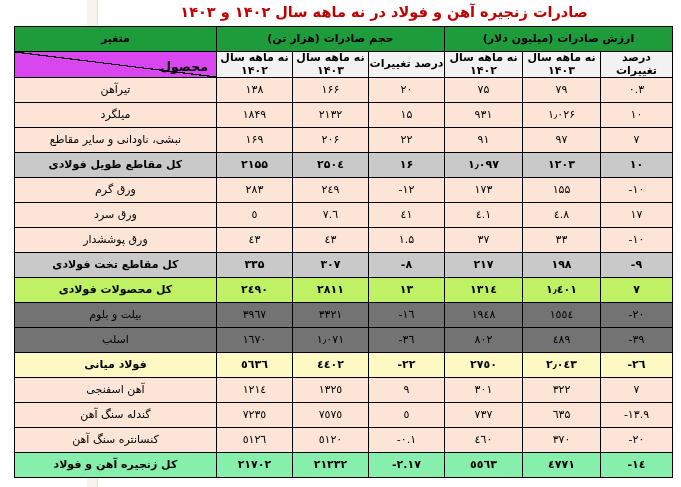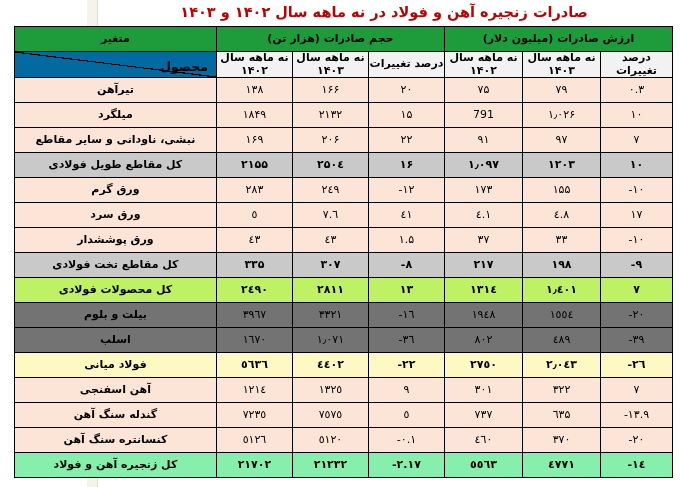--- a/index.html
+++ b/index.html
@@ -69,40 +69,40 @@
   }
   .hdr-sub {
     background: #f2f2f2;
     font-weight: bold;
     font-size: 10.5px;
     height: 36px;
   }
   
   .split {
     position: relative;
-    background: #0369a1;
+    background: #d946ef;
     padding: 0;
     overflow: hidden;
   }
   .split .diag {
     position: absolute;
     left: 0; top: 0;
     width: 100%; height: 100%;
     background: linear-gradient(to bottom left, transparent calc(50% - 0.6px), #000 calc(50% - 0.6px), #000 calc(50% + 0.6px), transparent calc(50% + 0.6px));
   }
   .split .p-lbl {
     position: absolute;
     bottom: 3px;
     right: 8px;
     font-size: 12.5px;
     font-weight: bold;
   }
   .prodcell {
     font-size: 11.5px;
-    font-weight: bold;
+    font-weight: normal;
     text-align: center;
   }
   .prodcell.bold { font-weight: bold; margin-left: 45px; }
 
   
   .r-peach1 { background: #fce4d6; }
   .r-peach2 { background: #737373; }
   .r-gray   { background: #c9c9c9; }
   .r-salmon { background: #bef264; }
   .r-salmon-lite { background: #fef9c3; }
@@ -152,21 +152,21 @@
           <td class="r-peach1 num">۷۹</td>
           <td class="r-peach1 num">۷۵</td>
           <td class="r-peach1 num">۲۰</td>
           <td class="r-peach1 num">۱۶۶</td>
           <td class="r-peach1 num">۱۳۸</td>
           <td class="r-peach1 prodcell">تیرآهن</td>
         </tr>
         <tr>
           <td class="r-peach1 num">۱۰</td>
           <td class="r-peach1 num">۱٫۰۲۶</td>
-          <td class="r-peach1 num">791</td>
+          <td class="r-peach1 num">۹۳۱</td>
           <td class="r-peach1 num">۱۵</td>
           <td class="r-peach1 num">۲۱۳۲</td>
           <td class="r-peach1 num">۱۸۴۹</td>
           <td class="r-peach1 prodcell">میلگرد</td>
         </tr>
         <tr>
           <td class="r-peach1 num">۷</td>
           <td class="r-peach1 num">۹۷</td>
           <td class="r-peach1 num">۹۱</td>
           <td class="r-peach1 num">۲۲</td>

